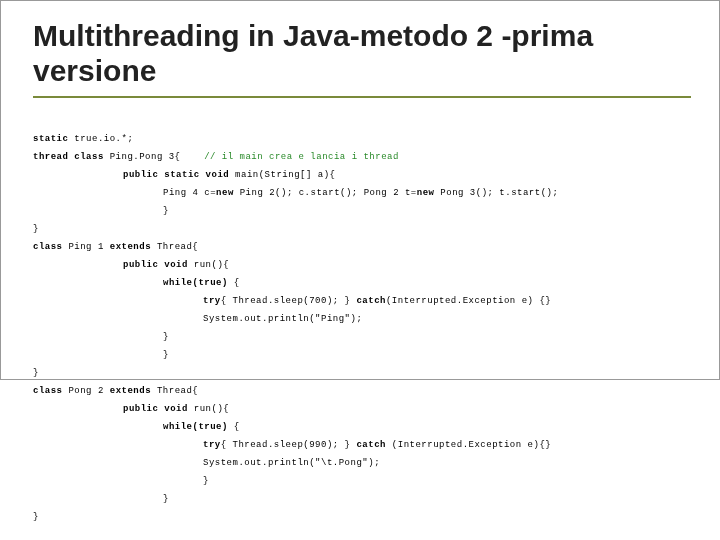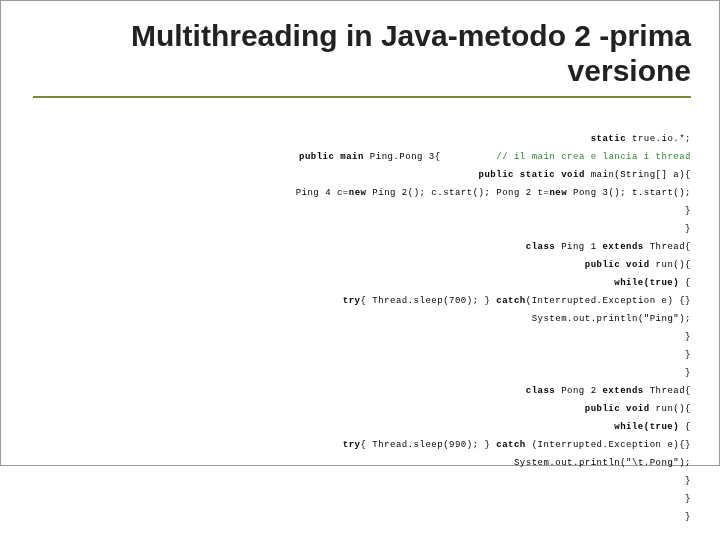--- a/index.html
+++ b/index.html
@@ -7,58 +7,57 @@
     padding: 0;
     width: 720px;
     height: 540px;
     background: #fff;
     font-family: Arial, Helvetica, sans-serif;
     overflow: hidden;
     box-sizing: border-box;
   }
   .slide {
     width: 720px;
-    height: 466px;
+    height: 380px;
     padding: 18px 28px 20px 32px;
     box-sizing: border-box;
     border: 1px solid #999;
-    text-align: right;
   }
   .title {
     font-size: 30px;
     font-weight: bold;
     color: #222;
     padding-bottom: 8px;
     border-bottom: 2px solid #7a8a3a;
     margin-bottom: 14px;
     line-height: 1.15;
   }
   .code {
     font-family: "Courier New", Courier, monospace;
     font-size: 9px;
     line-height: 2.0;
     color: #000;
     white-space: pre;
     letter-spacing: 0.5px;
   }
   .code .kw { font-weight: bold; }
-  .code .cm { color: #2a8a2a; margin-left: 32px; }
+  .code .cm { color: #2a8a2a; }
   .indent1 { padding-left: 90px; display:inline-block;font-family:Liberation Mono, monospace; }
   .indent2 { padding-left: 130px; display:inline-block; }
   .indent3 { padding-left: 170px; display:inline-block; }
 </style>
 </head>
 <body>
 
 <div class="slide">
   <div class="title">Multithreading in Java-metodo 2 -prima versione</div>
 
   <div class="code">
 <span class="kw">static</span><span> true.io.*;</span>
-<span class="kw">public main</span><span> Ping.Pong 3{</span>    <span class="cm">// il main crea e lancia i thread</span>
+<span class="kw">thread class</span><span> Ping.Pong 3{</span>    <span class="cm">// il main crea e lancia i thread</span>
 <span class="indent1"><span class="kw">public static void</span><span> main(String[] a){</span></span>
 <span class="indent2"><span>Ping 4 c=</span><span class="kw">new</span><span> Ping 2(); c.start(); Pong 2 t=</span><span class="kw">new</span><span> Pong 3(); t.start();</span></span>
 <span class="indent2">}</span>
 <span>}</span>
 <span class="kw">class</span><span> Ping 1 </span><span class="kw">extends</span><span> Thread{</span>
 <span class="indent1"><span class="kw">public void</span><span> run(){</span></span>
 <span class="indent2"><span class="kw">while(true)</span><span> {</span></span>
 <span class="indent3"><span class="kw">try</span><span>{ Thread.sleep(700); } </span><span class="kw">catch</span><span>(Interrupted.Exception e) {}</span></span>
 <span class="indent3">System.out.println("Ping");</span>
 <span class="indent2">}</span>

